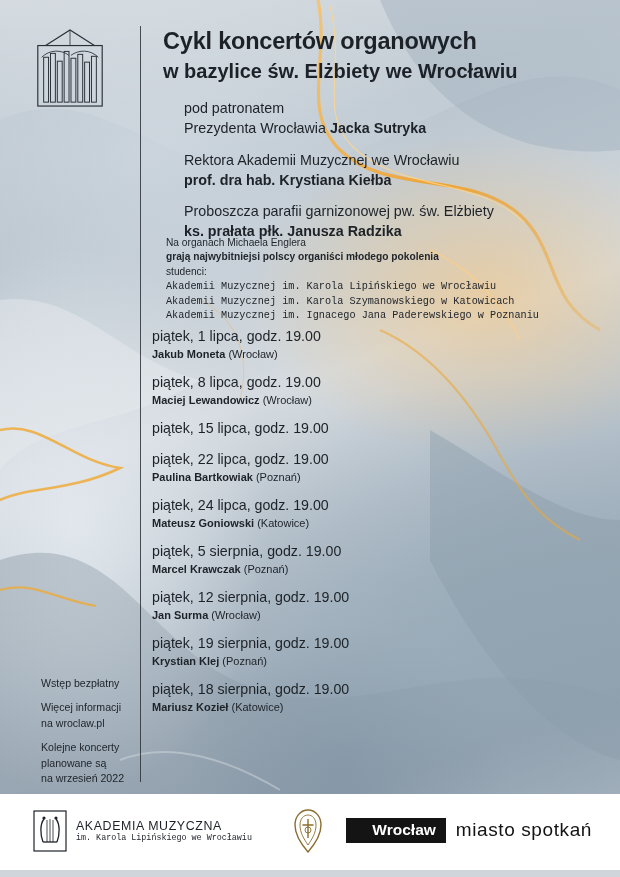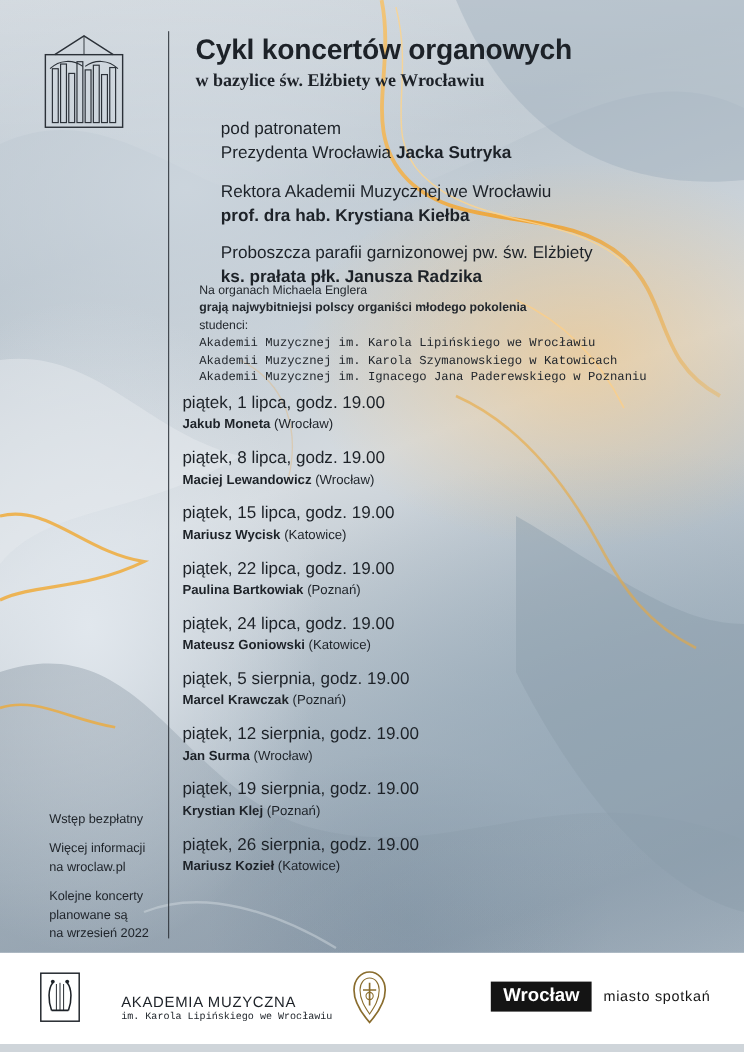--- a/index.html
+++ b/index.html
@@ -65,25 +65,24 @@
     width: 440px;
     color: #1d2228;
   }
   .headline .t1 {
     font-size: 23.5px;
     font-weight: bold;
     letter-spacing: -0.2px;
     line-height: 1.18;
   }
   .headline .t2 {
-    font-size: 15px;
+    font-size: 20px;
     font-weight: bold;
     line-height: 1.2;
     margin-top: 3px;
-    font-family: Liberation Serif, serif;
   }
   .patron {
     position: absolute;
     left: 184px;
     top: 98px;
     width: 430px;
     color: #1d2228;
     font-size: 14.3px;
     line-height: 1.42;
   }
@@ -135,22 +134,21 @@
     position: absolute;
     left: 0; right: 0;
     bottom: 0;
     height: 76px;
   }
   .am-logo {
     position: absolute;
     left: 33px;
     top: 16px;
     display: flex;
-    align-items: flex-end;
-    gap: 25px;
+    align-items: center;
   }
   .am-logo .mark {
     width: 34px;
     height: 42px;
     margin-right: 9px;
   }
   .am-logo .txt .l1 {
     font-size: 12.4px;
     letter-spacing: 0.6px;
     color: #1d2228;
@@ -173,26 +171,26 @@
     right: 28px;
     top: 24px;
     display: flex;
     align-items: center;
   }
   .wroclaw-logo .tag {
     background: #141414;
     color: #ffffff;
     font-size: 15.5px;
     font-weight: bold;
-    padding: 4px 10px 5px 10px;
+    padding: 4px 10px 5px 26px;
     line-height: 1;
   }
   .wroclaw-logo .slogan {
     margin-left: 10px;
-    font-size: 12px;
+    font-size: 19px;
     color: #141414;
     letter-spacing: 0.6px;
   }
 </style>
 </head>
 <body>
 
 <div class="poster">
 
   <svg class="veins" viewBox="0 0 620 877" preserveAspectRatio="none">
@@ -292,21 +290,20 @@
       <div class="concert">
         <div class="when">piątek, 1 lipca, godz. 19.00</div>
         <div class="who"><span class="name">Jakub Moneta</span> <span class="city">(Wrocław)</span></div>
       </div>
       <div class="concert">
         <div class="when">piątek, 8 lipca, godz. 19.00</div>
         <div class="who"><span class="name">Maciej Lewandowicz</span> <span class="city">(Wrocław)</span></div>
       </div>
       <div class="concert">
         <div class="when">piątek, 15 lipca, godz. 19.00</div>
-        <div class="who"><span class="name">Mariusz Wycisk</span> <span class="city">(Katowice)</span></div>
       </div>
       <div class="concert">
         <div class="when">piątek, 22 lipca, godz. 19.00</div>
         <div class="who"><span class="name">Paulina Bartkowiak</span> <span class="city">(Poznań)</span></div>
       </div>
       <div class="concert">
         <div class="when">piątek, 24 lipca, godz. 19.00</div>
         <div class="who"><span class="name">Mateusz Goniowski</span> <span class="city">(Katowice)</span></div>
       </div>
       <div class="concert">
@@ -315,21 +312,21 @@
       </div>
       <div class="concert">
         <div class="when">piątek, 12 sierpnia, godz. 19.00</div>
         <div class="who"><span class="name">Jan Surma</span> <span class="city">(Wrocław)</span></div>
       </div>
       <div class="concert">
         <div class="when">piątek, 19 sierpnia, godz. 19.00</div>
         <div class="who"><span class="name">Krystian Klej</span> <span class="city">(Poznań)</span></div>
       </div>
       <div class="concert">
-        <div class="when">piątek, 26 sierpnia, godz. 19.00</div>
+        <div class="when">piątek, 18 sierpnia, godz. 19.00</div>
         <div class="who"><span class="name">Mariusz Kozieł</span> <span class="city">(Katowice)</span></div>
       </div>
     </div>
 
     <div class="sidenote">
       <div>Wstęp bezpłatny</div>
       <div class="gap"></div>
       <div>Więcej informacji</div>
       <div><span>na </span><span class="b">wroclaw.pl</span></div>
       <div class="gap"></div>

